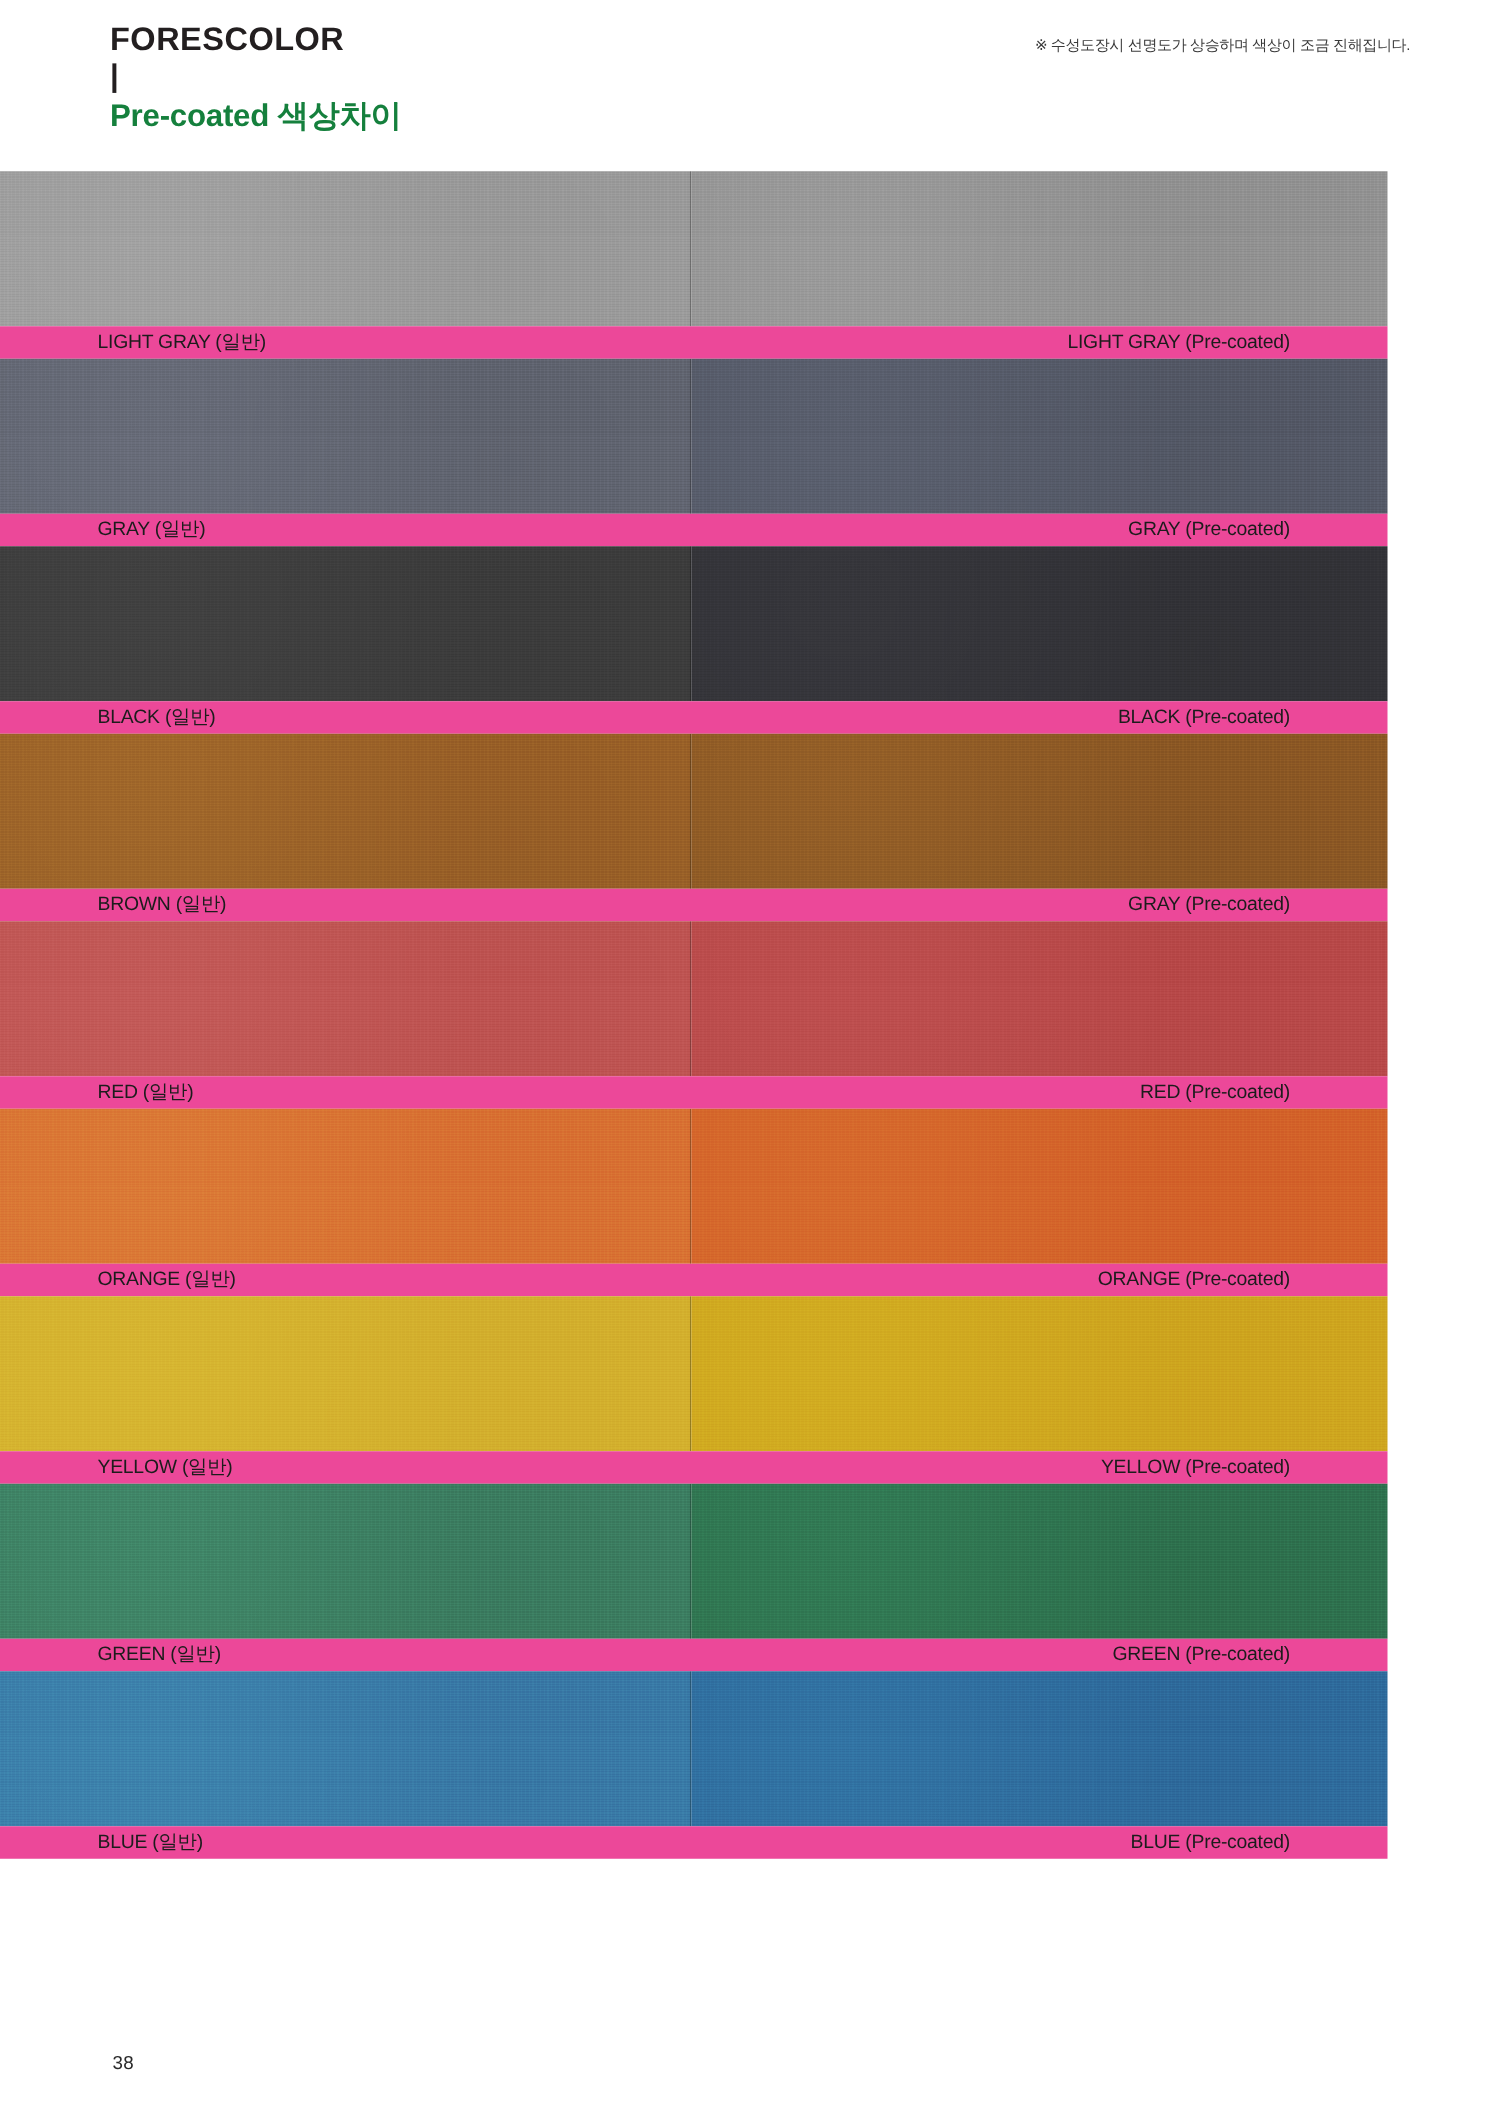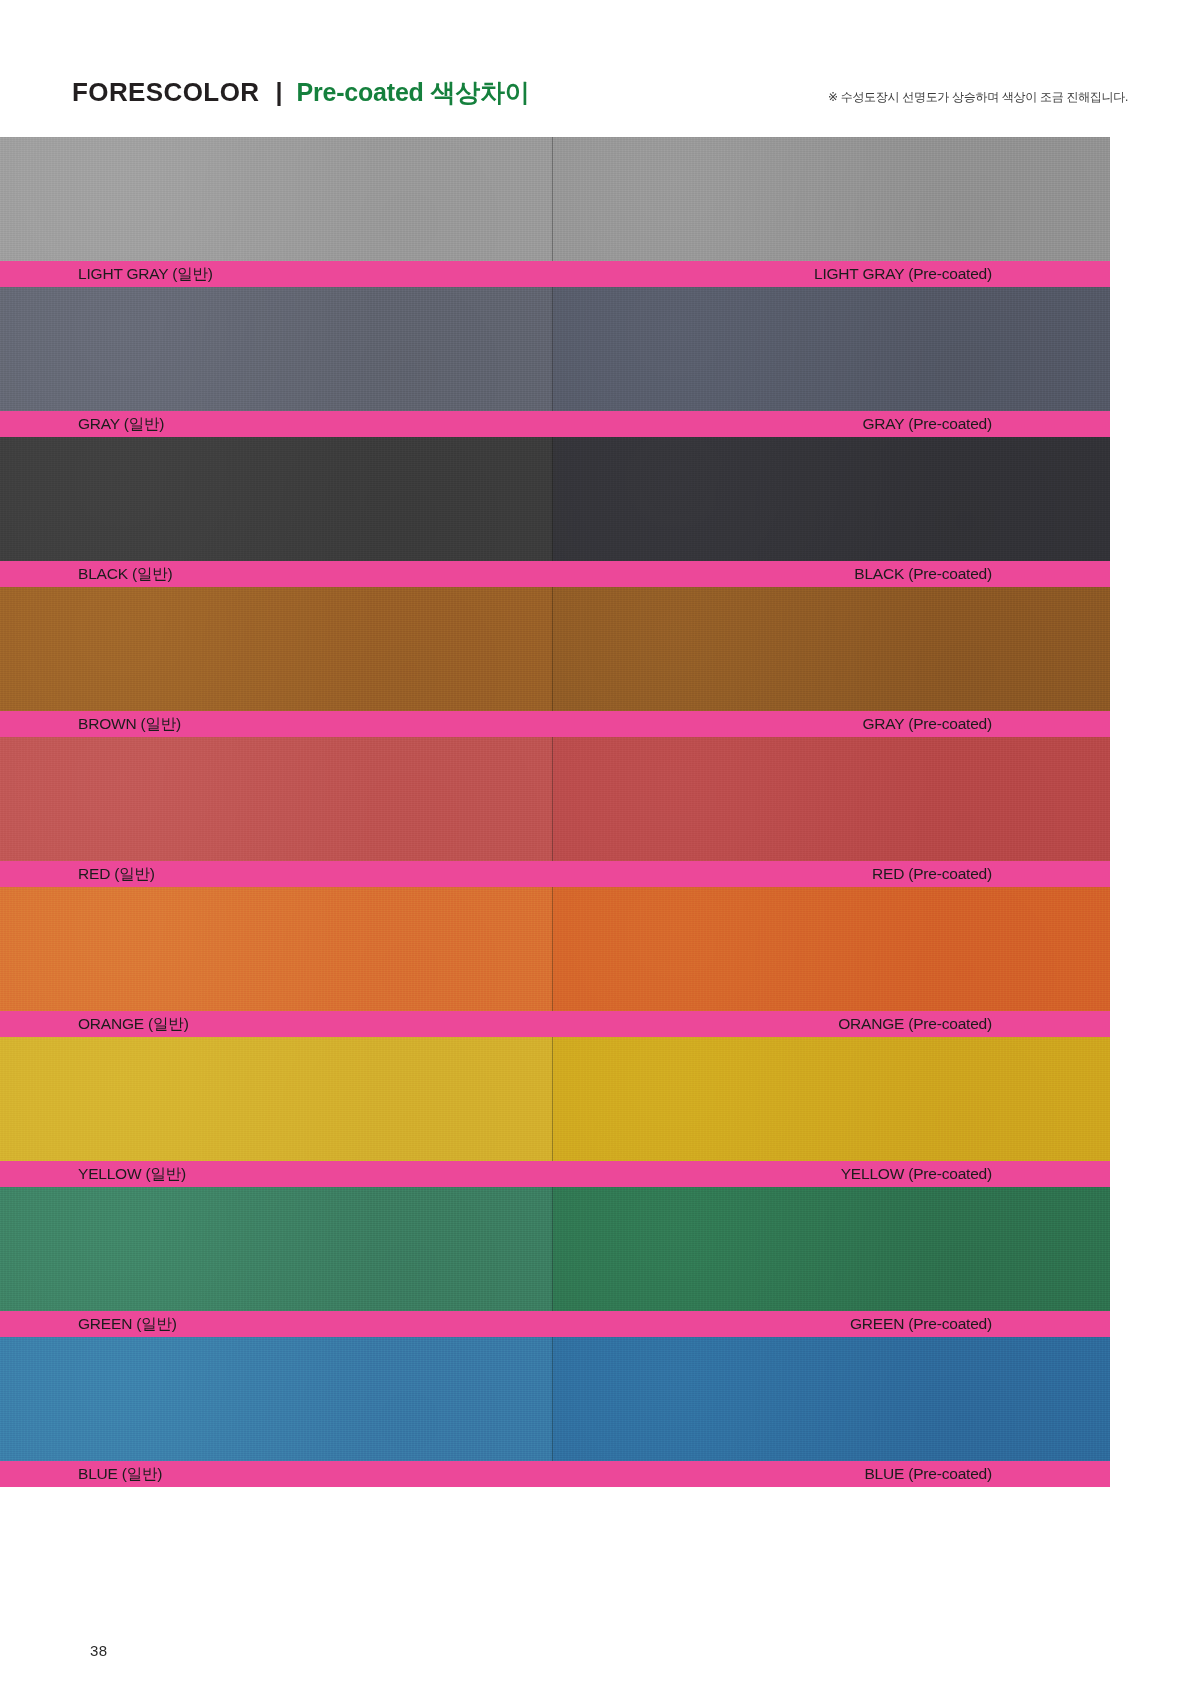--- a/index.html
+++ b/index.html
@@ -30,20 +30,21 @@
     width: 100%;
     display: flex;
     align-items: baseline;
     justify-content: space-between;
     padding-bottom: 28px;
   }
   .title-block {
     display: flex;
     align-items: baseline;
     white-space: nowrap;
+    flex-direction: column;
   }
   .brand {
     font-size: 26px;
     font-weight: bold;
     letter-spacing: 0.4px;
     color: #231f20;
   }
   .title-sep {
     font-size: 25px;
     font-weight: bold;
@@ -128,21 +129,21 @@
     justify-content: space-between;
   }
   .swatch-label {
     font-size: 15.5px;
     color: #1c1c1c;
     letter-spacing: -0.2px;
     white-space: nowrap;
     line-height: 1;
   }
   .label-left  { margin-left: 78px; }
-  .label-right { margin-right: 118px; }
+  .label-right { margin-right: 78px; }
 
   
   .page-footer {
     position: absolute;
     left: 90px;
     bottom: 36px;
   }
   .page-number {
     font-size: 15px;
     color: #2a2a2a;

